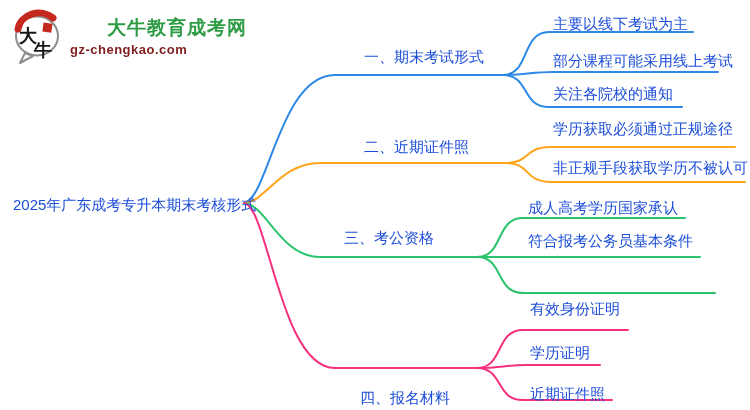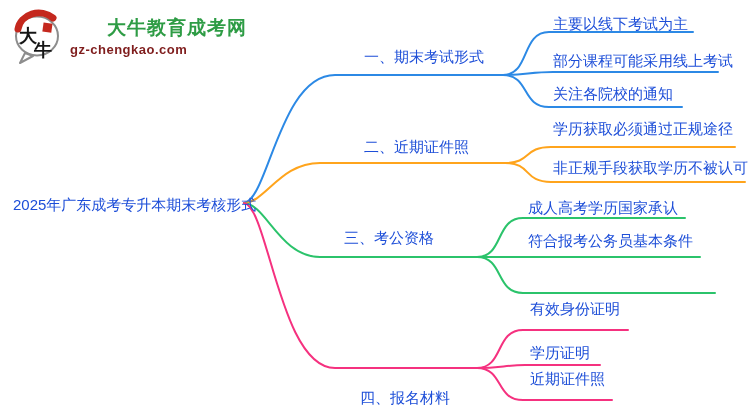--- a/index.html
+++ b/index.html
@@ -81,15 +81,15 @@
   <div class="node sub" style="left:553px;top:85px;">关注各院校的通知</div>
 
   <div class="node sub" style="left:553px;top:120px;">学历获取必须通过正规途径</div>
   <div class="node sub" style="left:528px;top:199px;">成人高考学历国家承认</div>
 
   <div class="node sub" style="left:553px;top:159px;">非正规手段获取学历不被认可</div>
   <div class="node sub" style="left:528px;top:234px;font-family:Liberation Mono, monospace;">符合报考公务员基本条件</div>
 
   <div class="node sub" style="left:530px;top:300px;">有效身份证明</div>
   <div class="node sub" style="left:530px;top:344px;">学历证明</div>
-  <div class="node sub" style="left:530px;top:370px;text-align:center;">近期证件照</div>
+  <div class="node sub" style="left:530px;top:385px;text-align:center;">近期证件照</div>
 
 </div>
 
 </body></html>

